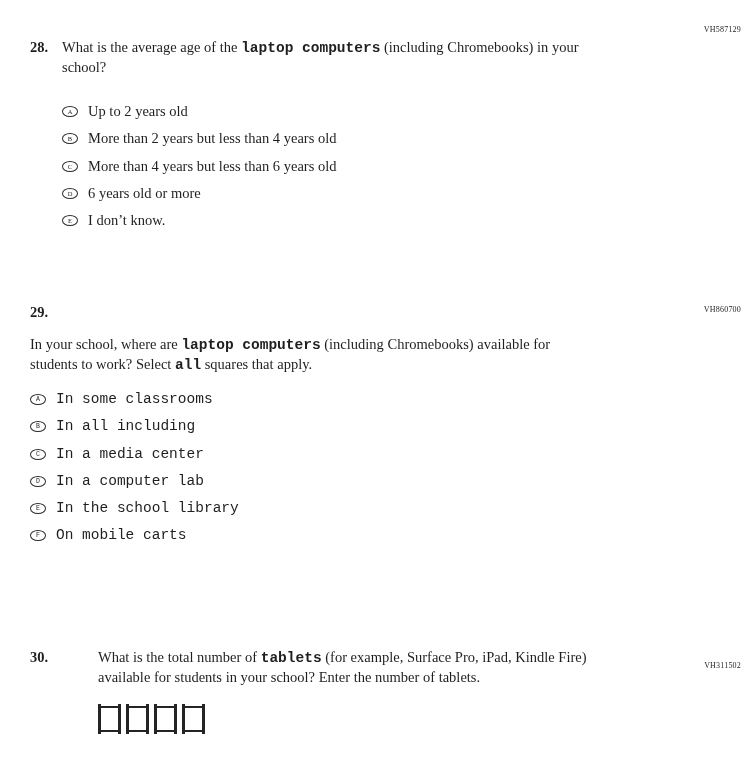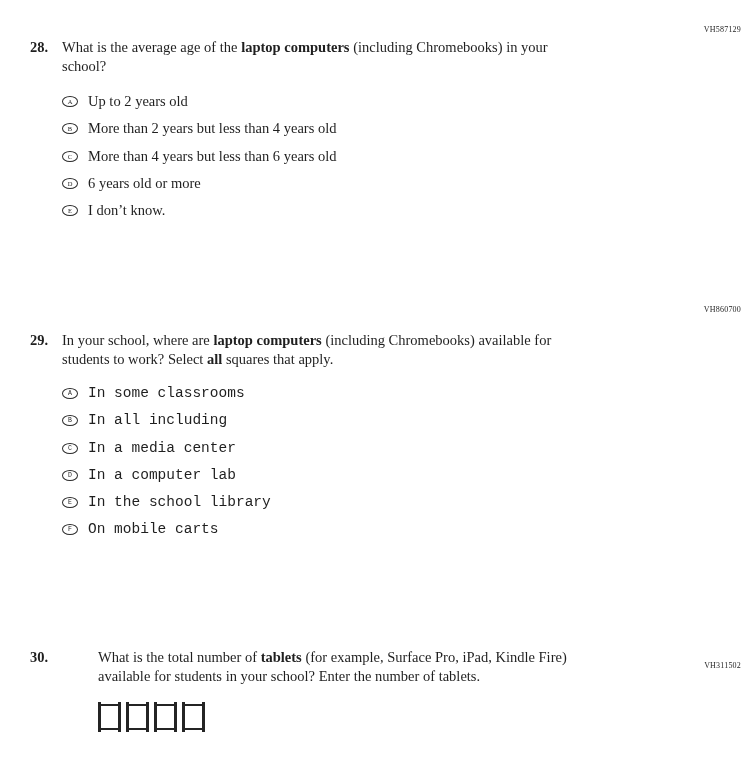--- a/index.html
+++ b/index.html
@@ -24,37 +24,37 @@
 
   .q-block{
     position:absolute;
     left:30px;
     display:flex;
     align-items:flex-start;
     font-size:14.5px;
     line-height:19px;
   }
   #q28{top:38px;justify-content:flex-end;}
-  #q29{top:331px;}
+  #q29{top:303px;flex-direction:column;}
   #q30{top:648px;gap:36px;}
 
   .q-num{
     width:32px;
     flex:0 0 32px;
     font-weight:bold;
   }
   .q-body{width:640px;}
   .q-line{white-space:nowrap;display:block;}
-  .b{font-weight:bold;}
+  .b{font-weight:bold;font-family:Liberation Mono, monospace;}
 
   ul.options{
     list-style:none;
     margin:0;padding:0;
   }
-  #q28 ul.options{margin-top:16px;}
+  #q28 ul.options{margin-top:24px;}
   #q29 ul.options{margin-top:15px;font-family:Liberation Mono, monospace;}
   li.option-row{
     display:flex;
     align-items:center;
     line-height:19px;
     margin-bottom:8.3px;
     white-space:nowrap;
   }
   .bubble{
     flex:0 0 16px;

